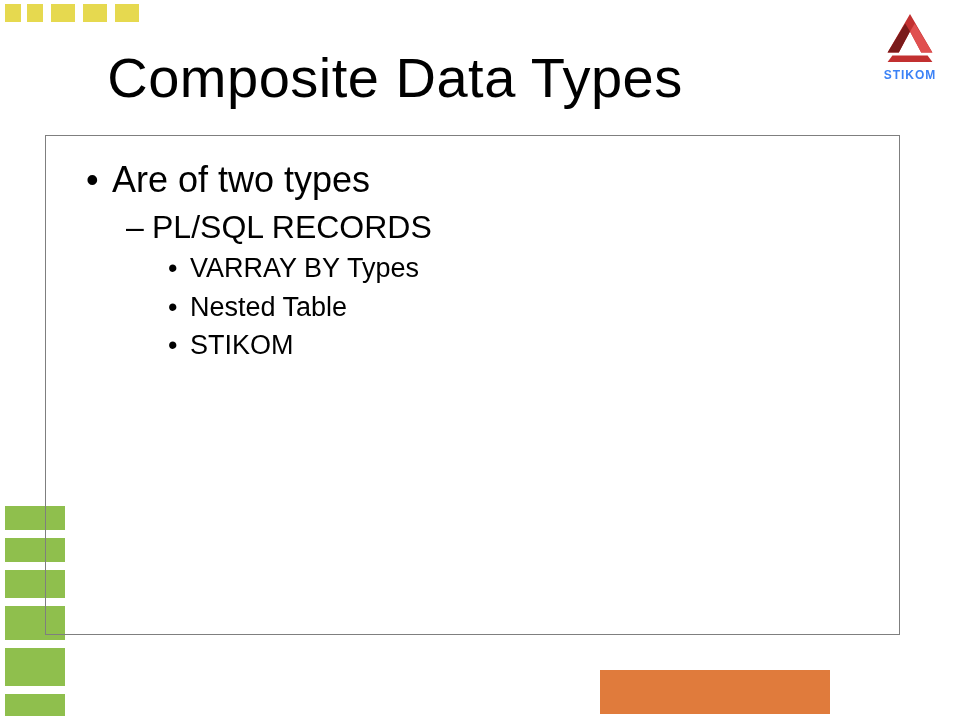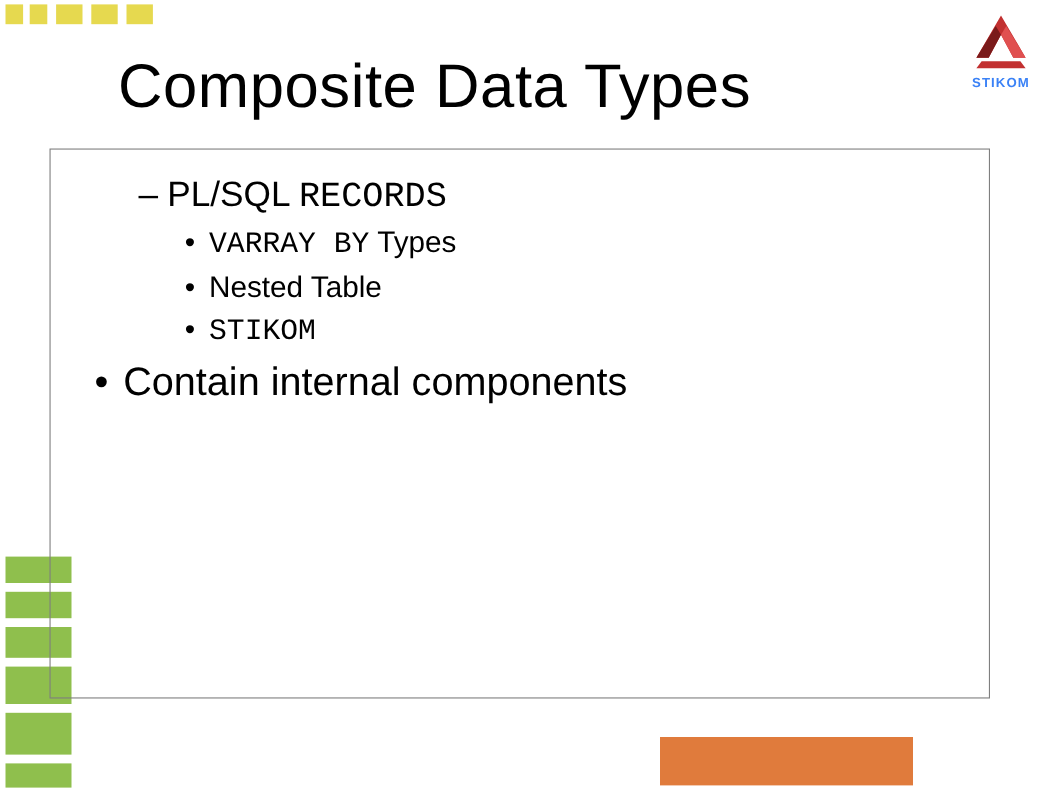--- a/index.html
+++ b/index.html
@@ -79,21 +79,21 @@
     padding-left: 22px;
   }
   .bullet-l3::before {
     content: "•";
     position: absolute;
     left: 0;
     top: 0;
   }
 
   .mono {
-    font-family: Liberation Mono, monospace;
+    font-family: Liberation Sans, sans-serif;
   }
 
   
   .logo {
     position: absolute;
     right: 10px;
     top: 6px;
     width: 80px;
     height: 80px;
   }
@@ -146,36 +146,36 @@
       <polygon points="-22,22 22,22 28,30 -28,30" fill="#c23030"></polygon>
     </g>
   </svg>
   <div class="logo-label">STIKOM</div>
 </div>
 
 <div class="title">Composite Data Types</div>
 
 <div class="content-box">
 
+  <div class="bullet-l1">
+    <span>Are of two types</span>
+  </div>
 
   <div class="bullet-l2">
     <span>PL/SQL </span><span class="mono">RECORDS</span>
   </div>
 
 
   <div class="bullet-l3">
     <span class="mono">VARRAY BY</span><span> Types</span>
   </div>
 
   <div class="bullet-l3">
     <span>Nested Table</span>
   </div>
 
   <div class="bullet-l3">
     <span class="mono">STIKOM</span>
   </div>
 
-  <div class="bullet-l1">
-    <span>Contain internal components</span>
-  </div>
 
 
 </div>
 
 </body></html>

